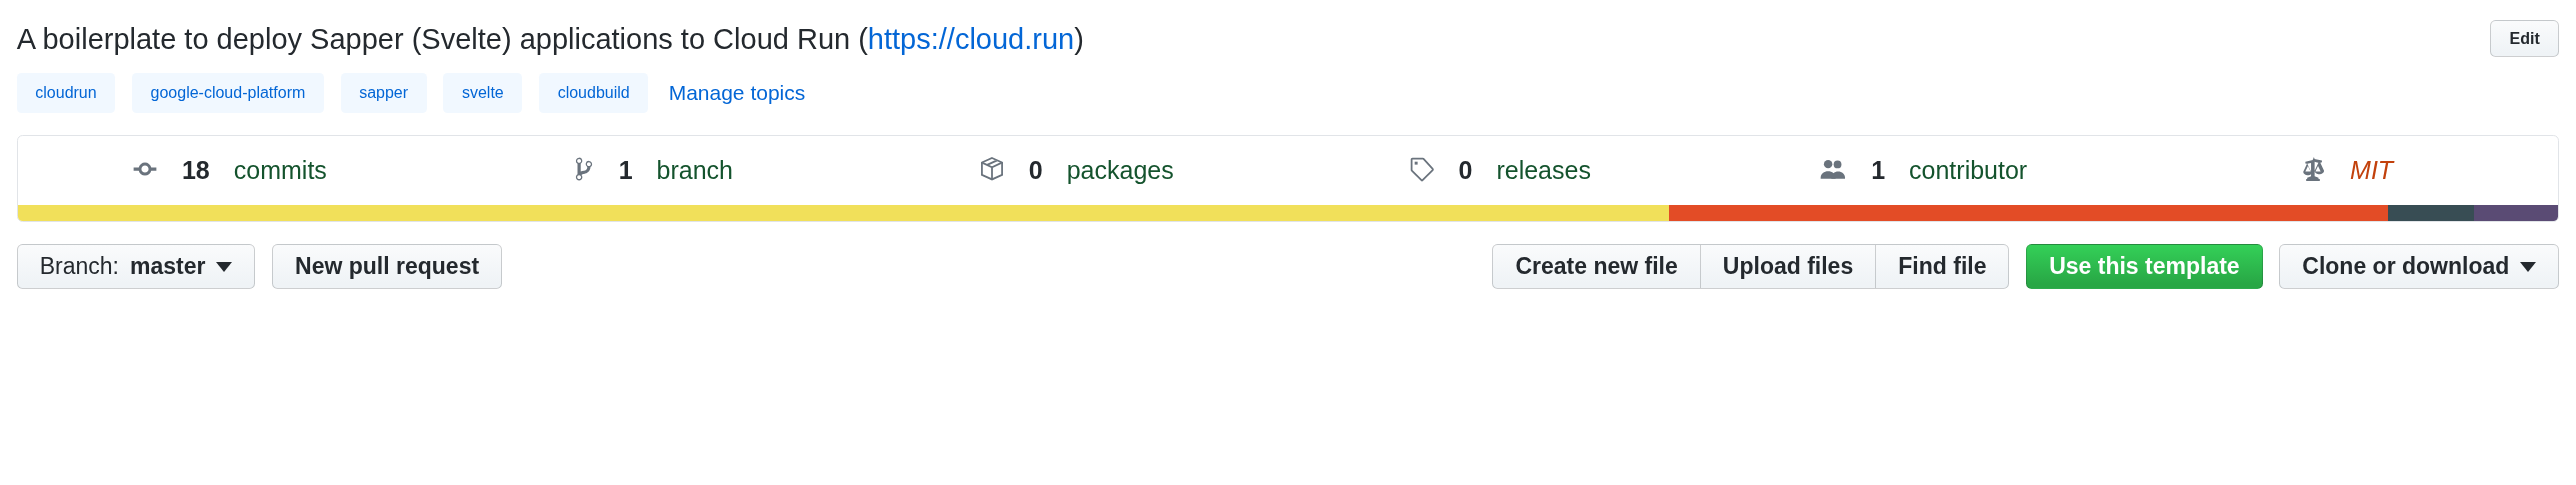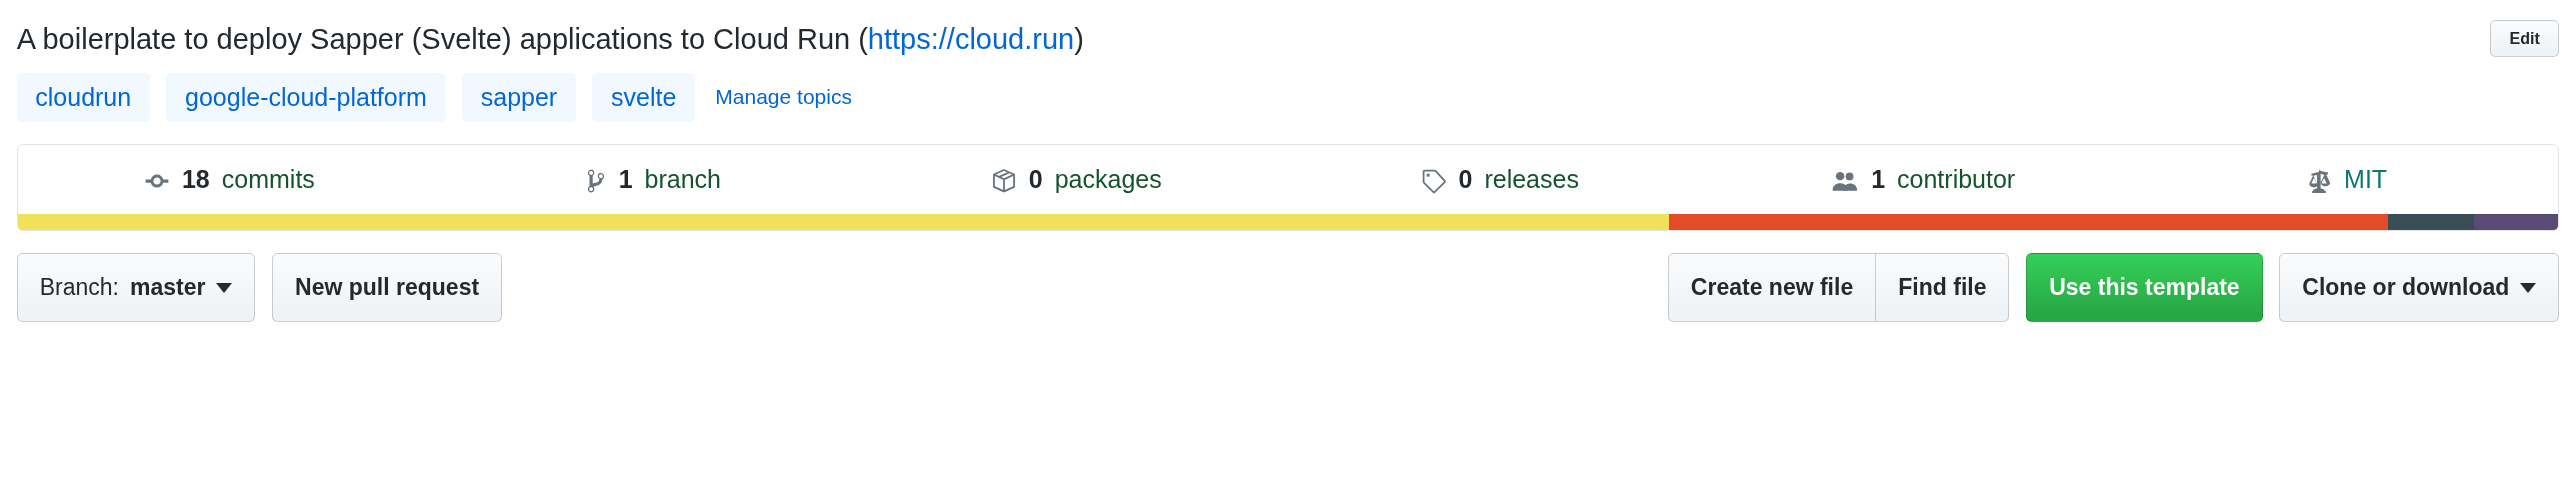--- a/index.html
+++ b/index.html
@@ -62,21 +62,21 @@
     display: flex;
     align-items: center;
     gap: 16.7px;
     margin-top: 13px;
     flex-wrap: nowrap;
   }
   .topic-tag {
     display: inline-block;
     background: #f1f8ff;
     color: #0366d6;
-    font-size: 25px;
+    font-size: 16px;
     line-height: 1;
     padding: 12px 18.6px;
     border-radius: 4.6px;
     text-decoration: none;
     white-space: nowrap;
   }
   .manage-topics {
     color: #0366d6;
     font-size: 21px;
     text-decoration: none;
@@ -101,40 +101,40 @@
     align-items: center;
   }
   .numbers-summary li {
     flex: 1 1 0;
     display: flex;
     align-items: center;
     justify-content: center;
   }
   .stat {
     display: inline-flex;
-    align-items: flex-end;
-    gap: 12px;
+    align-items: flex-start;
+    gap: 24px;
     color: #586069;
     font-size: 25px;
     text-decoration: none;
     white-space: nowrap;
   }
   .stat .num {
     color: #24292e;
     font-weight: bold;
   }
   .stat .octicon {
     display: inline-flex;
     align-items: center;
     justify-content: center;
     color: #6a737d;
     fill: #6a737d;
   }
   .stat .label-text { color: #14532d; }
-  .stat .plain-label { color: #0f766e; }
+  .stat .plain-label { color: #c2410c; font-style: italic; }
 
   
   .language-bar {
     display: flex;
     height: 16.7px;
     width: 100%;
   }
   .language-bar span { display: block; height: 100%; }
 
   
@@ -152,21 +152,21 @@
   }
   .btn {
     font-family: "Liberation Sans", sans-serif;
     font-size: 23px;
     font-weight: bold;
     color: #24292e;
     background-image: linear-gradient(-180deg, #fafbfc 0%, #eff3f6 90%);
     background-color: #eff3f6;
     border: 0.9px solid rgba(27,31,35,0.2);
     border-radius: 5.6px;
-    padding: 20px 22px;
+    padding: 8px 22px;
     line-height: 1.15;
     cursor: pointer;
     white-space: nowrap;
     display: inline-flex;
     align-items: center;
     gap: 11px;
   }
   .btn.branch-btn { font-weight: 400; }
   .btn.branch-btn .branch-name { font-weight: bold; }
   .btn-green {
@@ -210,20 +210,21 @@
       <span>A boilerplate to deploy Sapper (Svelte) applications to Cloud Run (</span><a class="url-link" href="#">https://cloud.run</a><span>)</span>
     </div>
     <button class="edit-button">Edit</button>
   </div>
 
   <div class="topics-row">
     <a class="topic-tag" href="#">cloudrun</a>
     <a class="topic-tag" href="#">google-cloud-platform</a>
     <a class="topic-tag" href="#">sapper</a>
     <a class="topic-tag" href="#">svelte</a>
+    <a class="topic-tag" href="#">cloudbuild</a>
     <a class="manage-topics" href="#">Manage topics</a>
   </div>
 
   <div class="overview-box">
     <ul class="numbers-summary">
 
       <li>
         <a class="stat" href="#">
           <span class="octicon">
             <svg width="26" height="26" viewBox="0 0 14 16" aria-hidden="true">
@@ -316,20 +317,21 @@
         <span>Branch:</span>
         <span class="branch-name">master</span>
         <span class="caret"></span>
       </button>
       <button class="btn">New pull request</button>
     </div>
 
     <div class="right-actions">
       <div class="btn-group">
         <button class="btn">Create new file</button>
+        <button class="btn">Upload files</button>
         <button class="btn">Find file</button>
       </div>
       <button class="btn btn-green">Use this template</button>
       <button class="btn">
         <span>Clone or download</span>
         <span class="caret"></span>
       </button>
     </div>
   </div>
 

